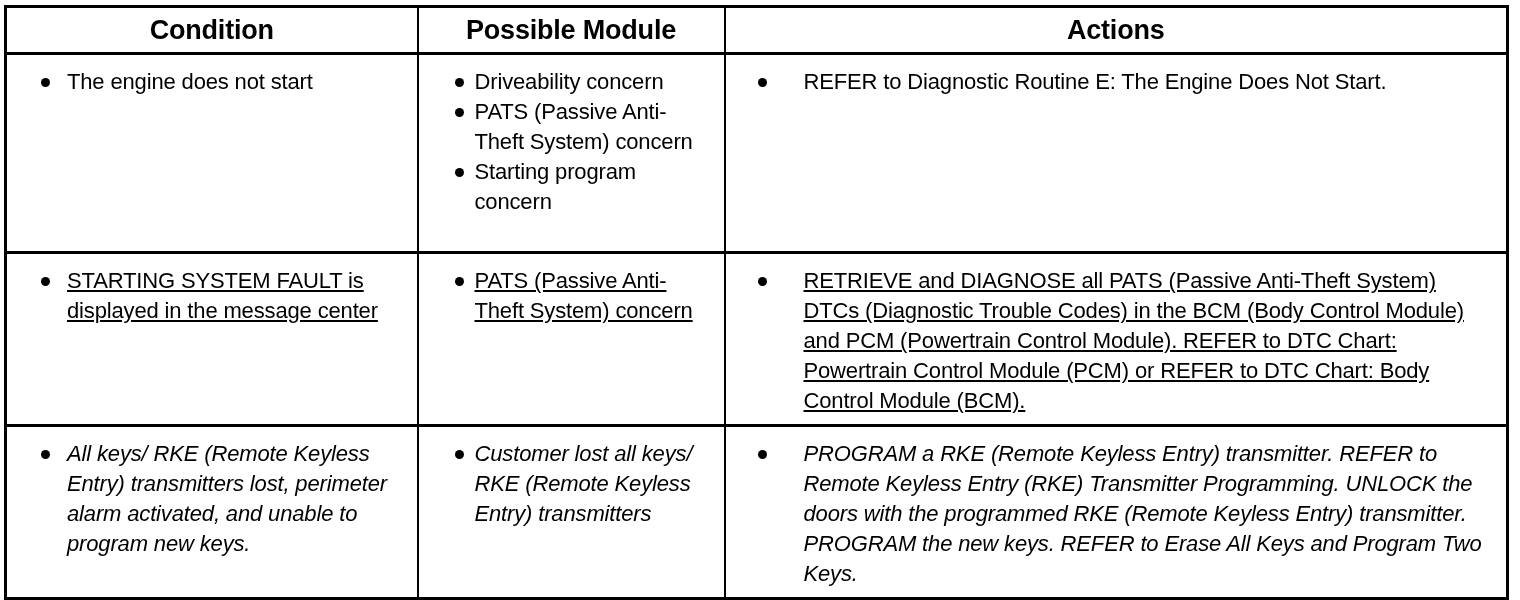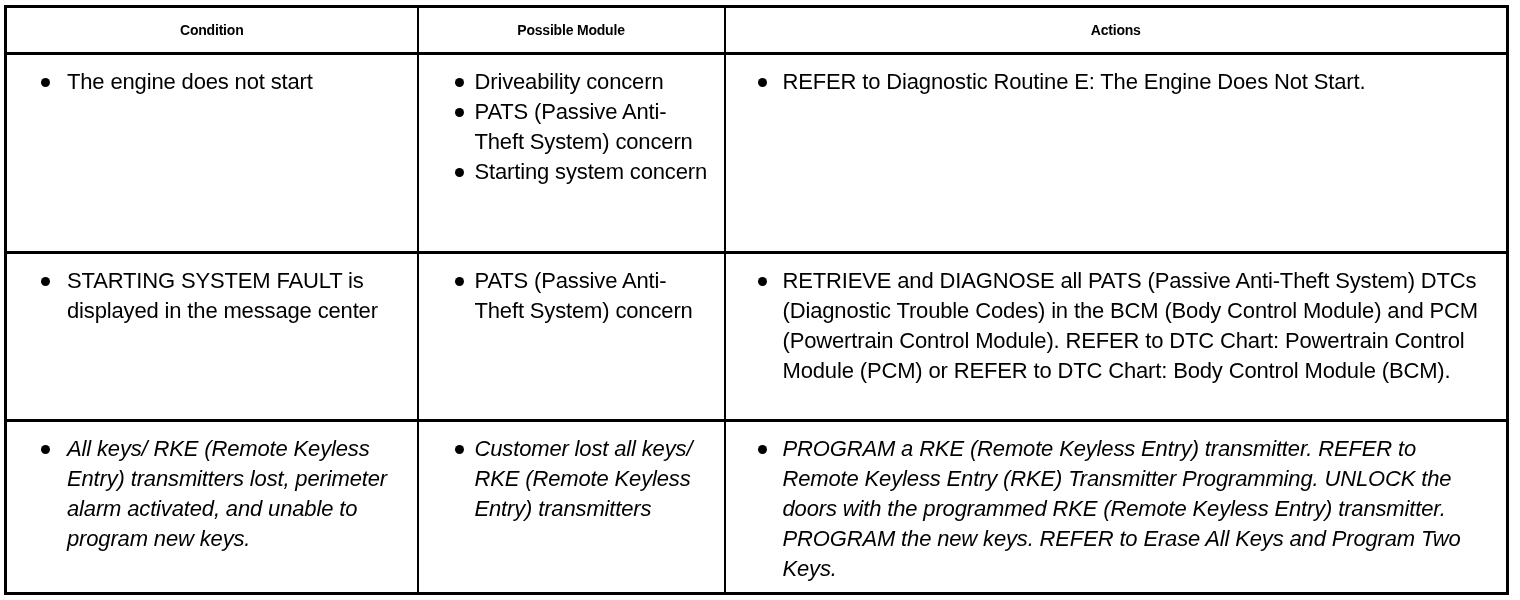--- a/index.html
+++ b/index.html
@@ -50,34 +50,34 @@
   .symptom-table td:first-child { border-left: none; }
   .symptom-table th:last-child,
   .symptom-table td:last-child { border-right: none; margin-top: 48px; }
 
   
   .header-row th {
     height: 44px;
     border-bottom: 3px solid #000;
     text-align: center;
     vertical-align: middle;
-    font-size: 14px;
+    font-size: 27px;
     font-weight: bold;
     letter-spacing: -0.2px;
   }
 
   
   .body-row > td {
     border-top: 3px solid #000;
   }
   .body-row:first-of-type > td {
     border-top: none;
   }
   .row-1 > td { height: 196px; }
-  .row-2 > td { height: 165px; }
+  .row-2 > td { height: 165px; text-decoration: underline; }
   .row-3 > td { height: 163px; font-style: italic; }
 
   
   ul.bullets {
     list-style: none;
     margin: 0;
     padding: 12px 10px 8px 0;
   }
   ul.bullets li {
     position: relative;
@@ -101,21 +101,21 @@
   }
   
   td.col-condition ul.bullets li { padding-left: 60px; }
   td.col-condition ul.bullets li .bullet-dot { left: 34px; }
 
   td.col-sources ul.bullets { padding-top: 12px; }
   td.col-sources ul.bullets li { padding-left: 56px; }
   td.col-sources ul.bullets li .bullet-dot { left: 36px; }
 
   td.col-actions ul.bullets { padding-top: 12px; padding-right: 16px; }
-  td.col-actions ul.bullets li { padding-left: 57px; }
+  td.col-actions ul.bullets li { padding-left: 78px; }
   td.col-actions ul.bullets li .bullet-dot { left: 32px; }
 </style>
 </head>
 <body>
 
 <div class="sheet">
 
   <table class="symptom-table">
     <colgroup>
       <col class="col-condition">
@@ -147,21 +147,21 @@
             <li>
               <span class="bullet-dot"></span>
               <span>Driveability concern</span>
             </li>
             <li>
               <span class="bullet-dot"></span>
               <span>PATS (Passive Anti-Theft System) concern</span>
             </li>
             <li>
               <span class="bullet-dot"></span>
-              <span>Starting system concern</span>
+              <span>Starting program concern</span>
             </li>
           </ul>
         </td>
         <td class="col-actions">
           <ul class="bullets">
             <li>
               <span class="bullet-dot"></span>
               <span>REFER to Diagnostic Routine E: The Engine Does Not Start.</span>
             </li>
           </ul>

